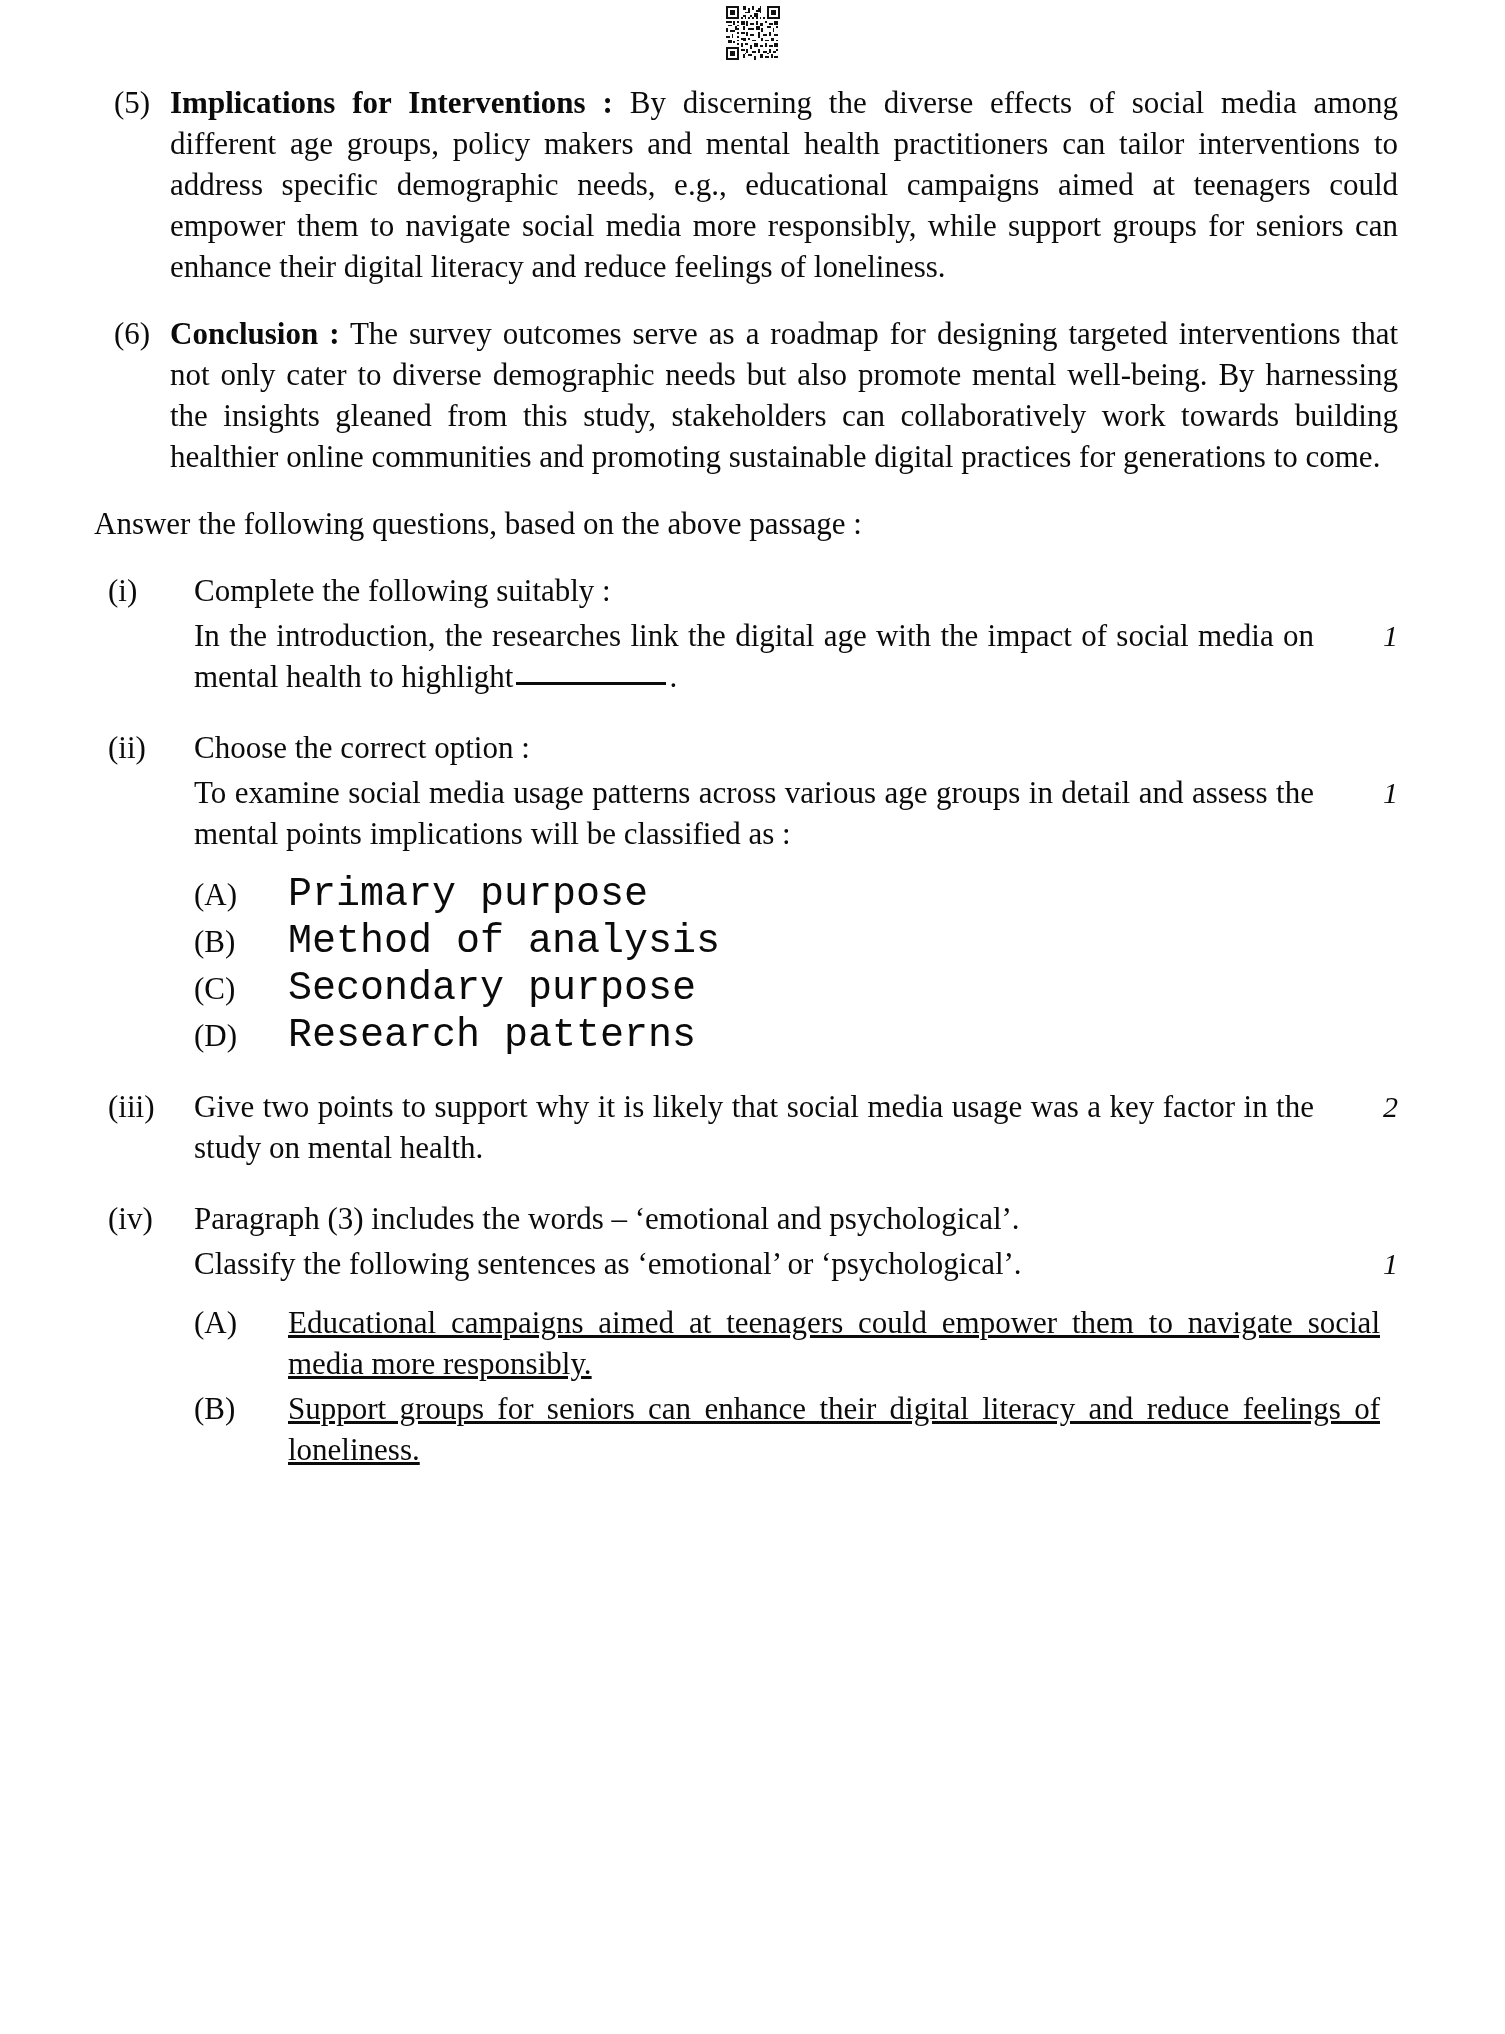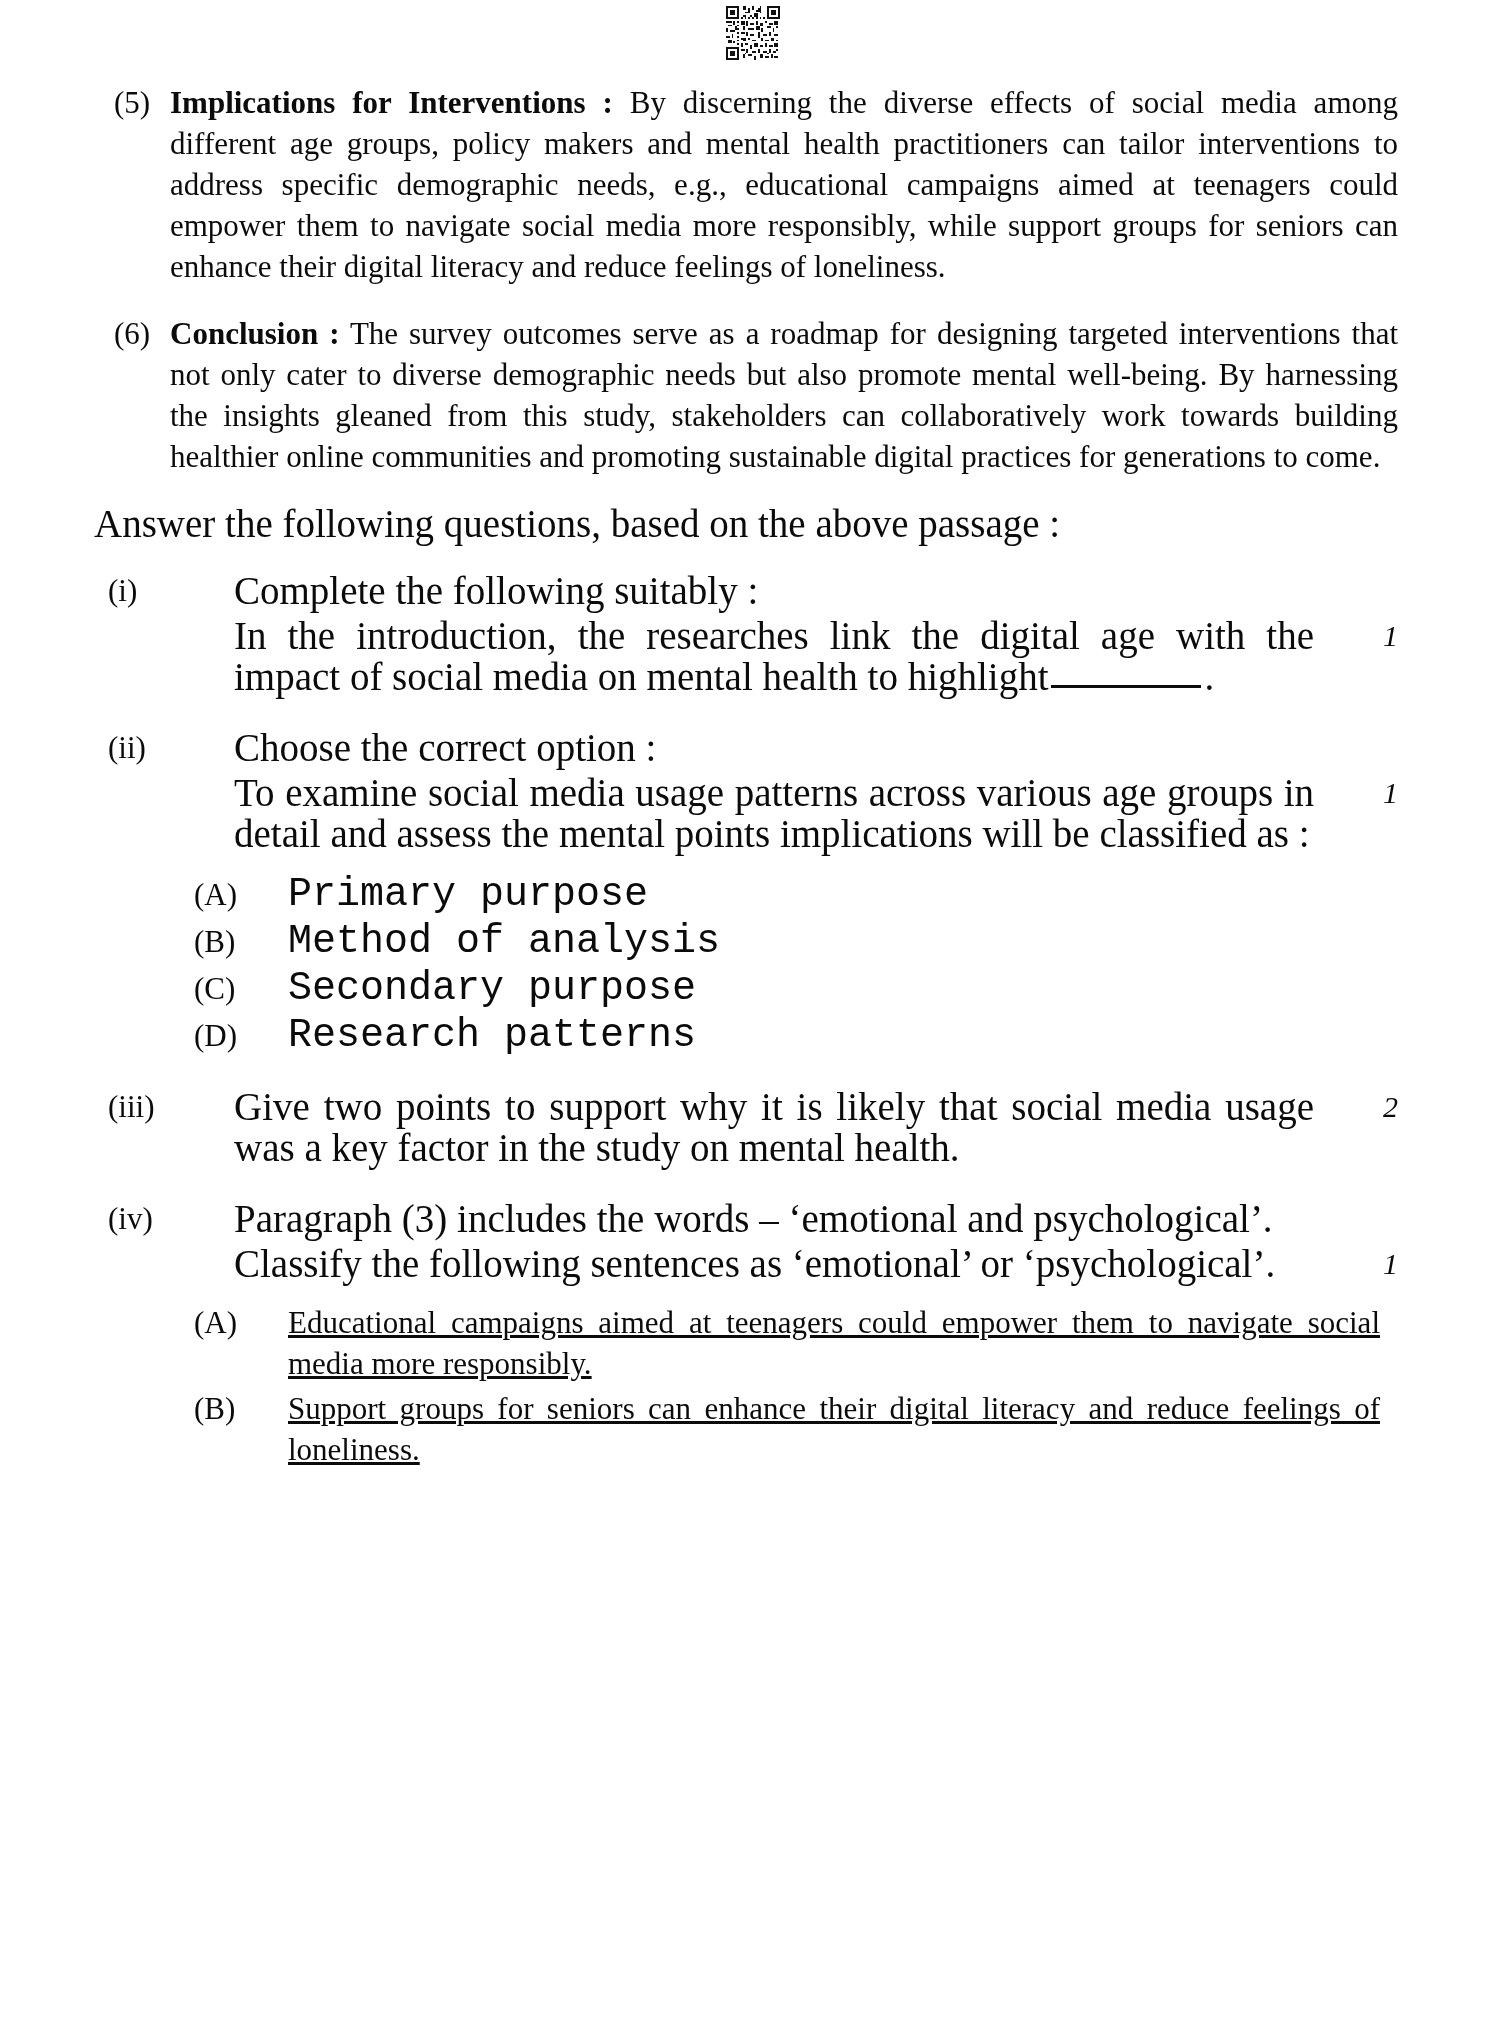--- a/index.html
+++ b/index.html
@@ -64,21 +64,21 @@
     font-size: 31px;
     line-height: 41px;
     text-align: justify;
     text-justify: inter-word;
     hyphens: none;
   }
   .para .body b { font-weight: 700; }
 
   
   .directive {
-    font-size: 39px;
+    font-size: 31px;
     line-height: 41px;
     margin-left: -14px;
     margin-top: 8px;
     margin-bottom: 26px;
   }
 
   
   .qrow {
     display: flex;
     align-items: flex-start;
@@ -88,25 +88,24 @@
   .qrow .qnum {
     flex: 0 0 auto;
     width: 86px;
     font-size: 31px;
     line-height: 41px;
     text-align: left;
     box-sizing: border-box;
   }
   .qrow .qbody {
     flex: 1 1 auto;
-    font-size: 39px;
+    font-size: 31px;
     line-height: 41px;
     text-align: justify;
     text-justify: inter-word;
-    margin-left: 40px;
   }
   .qrow .qbody.noj { text-align: left; }
   .qrow .marks {
     flex: 0 0 auto;
     width: 84px;
     font-size: 30px;
     line-height: 41px;
     font-style: italic;
     text-align: right;
     padding-left: 12px;

